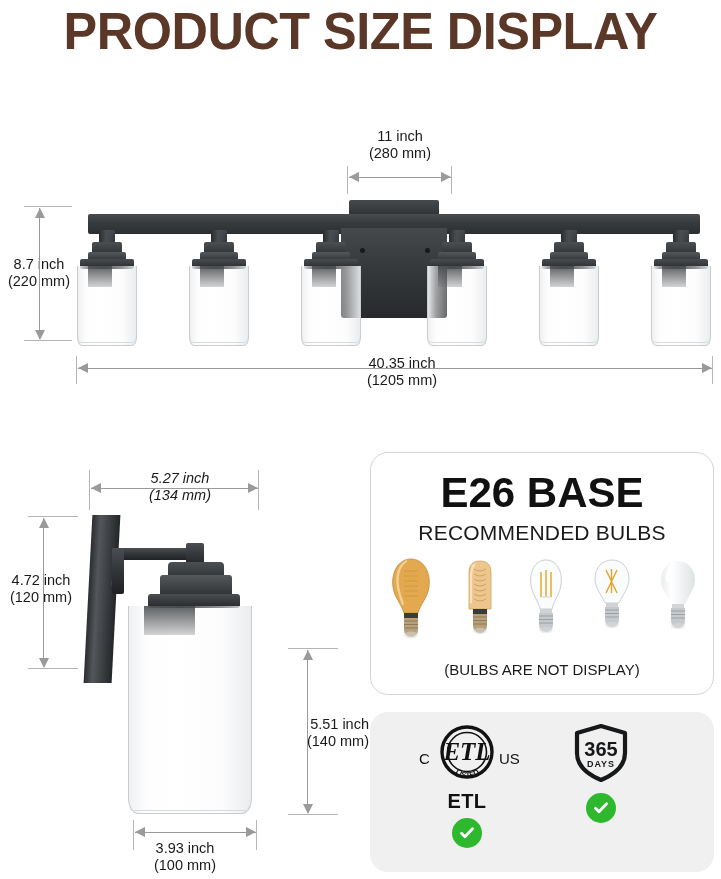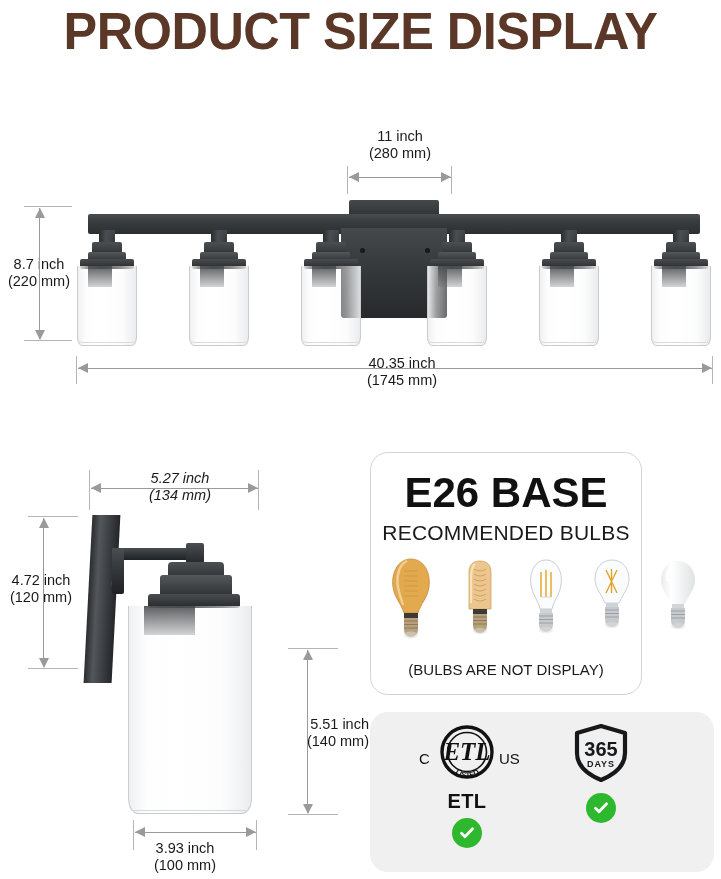--- a/index.html
+++ b/index.html
@@ -115,21 +115,21 @@
     background: linear-gradient(180deg,#4a4d51,#232528);
     border-radius: 2px;
   }
 
   
   .panel {
     position: absolute;
     border-radius: 18px;
   }
   #panel-e26 {
-    left: 370px; top: 452px; width: 272px; height: 243px;
+    left: 370px; top: 452px; width: 344px; height: 243px;
     background: #ffffff;
     border: 1.5px solid #d2d4d6;
   }
   #panel-cert {
     left: 370px; top: 712px; width: 344px; height: 160px;
     background: #f0f0f0;
   }
   #e26-title {
     position: absolute; left: 0; top: 16px; width: 100%;
     text-align: center; font-size: 42px; font-weight: bold;
@@ -181,21 +181,21 @@
       <div>(220 mm)</div>
     </div>
     <div class="tick-h" style="left:24px; top:206px; width:48px;"></div>
     <div class="tick-h" style="left:24px; top:340px; width:48px;"></div>
     <div class="dline-v" style="left:39px; top:208px; height:131px;"></div>
     <div class="arw u" style="left:35px; top:208px;"></div>
     <div class="arw d" style="left:35px; top:330px;"></div>
 
     <div class="dim" style="left:317px; top:355px; width:170px;">
       <div>40.35 inch</div>
-      <div>(1745 mm)</div>
+      <div>(1205 mm)</div>
     </div>
     <div class="tick-v" style="left:76px; top:356px; height:28px;"></div>
     <div class="tick-v" style="left:712px; top:356px; height:28px;"></div>
     <div class="dline-h" style="left:78px; top:368px; width:634px;"></div>
     <div class="arw l" style="left:78px; top:363px;"></div>
     <div class="arw r" style="left:702px; top:363px;"></div>
 
     <div>
 
       <div class="backplate" style="left:349px; top:200px; width:90px; height:26px;"></div>

